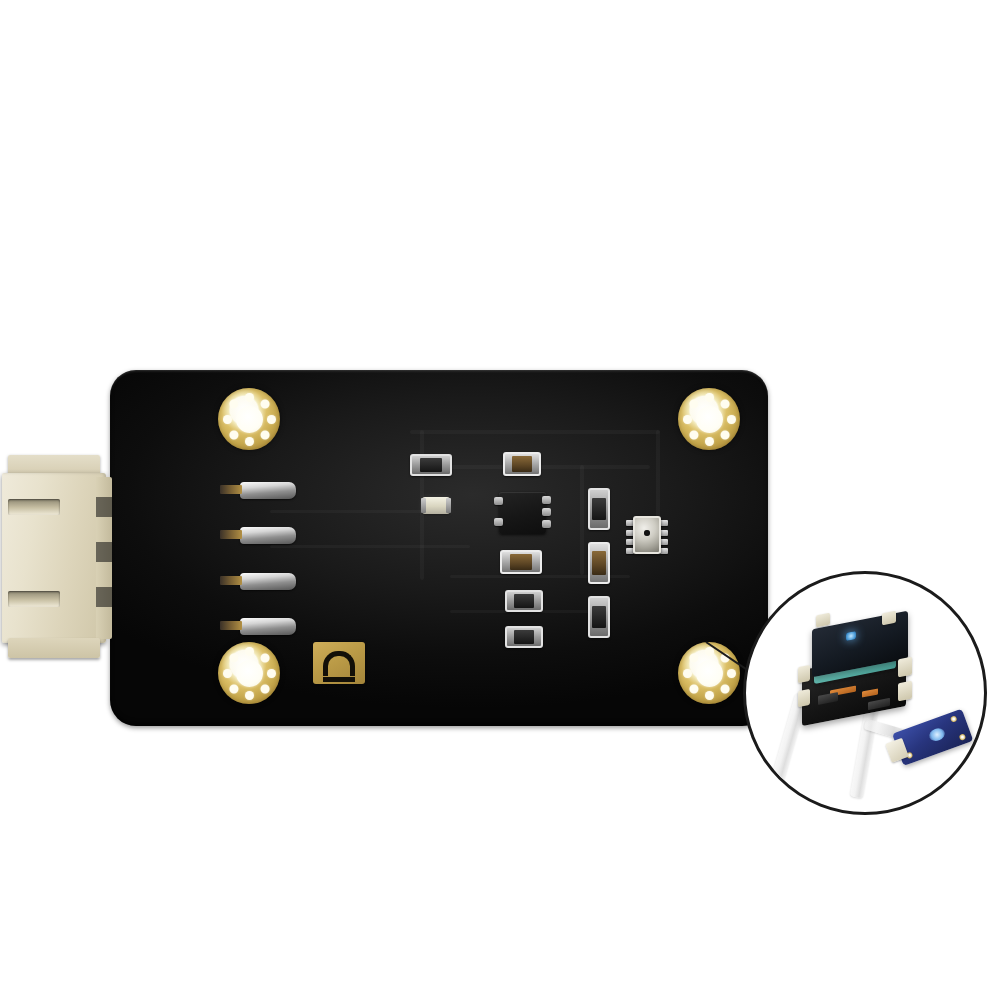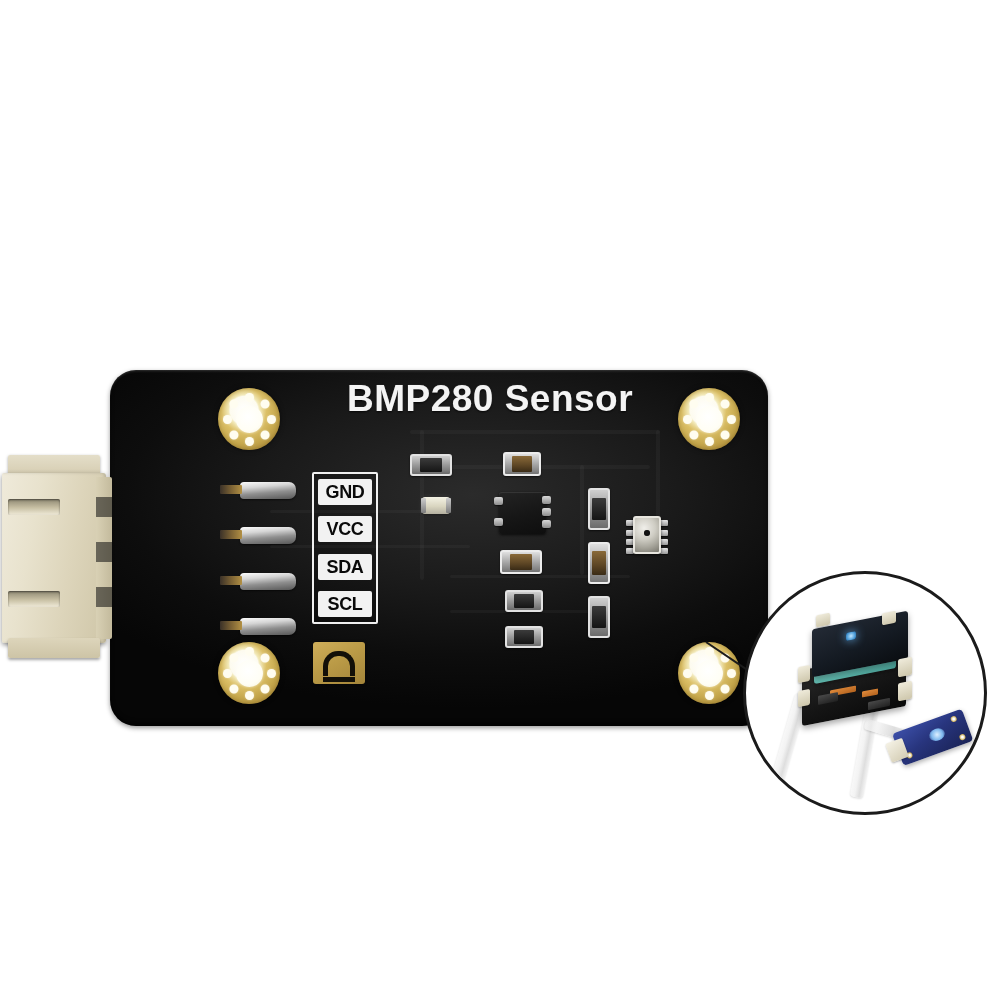--- a/index.html
+++ b/index.html
@@ -474,21 +474,20 @@
     <div class="trace rnd" style="left:300px; top:60px; width:250px; height:4px;"></div>
     <div class="trace rnd" style="left:546px; top:60px; width:4px; height:120px;"></div>
     <div class="trace rnd" style="left:310px; top:60px; width:4px; height:150px;"></div>
     <div class="trace rnd" style="left:330px; top:95px; width:210px; height:4px;"></div>
     <div class="trace rnd" style="left:470px; top:95px; width:4px; height:110px;"></div>
     <div class="trace rnd" style="left:160px; top:140px; width:180px; height:3px;"></div>
     <div class="trace rnd" style="left:160px; top:175px; width:200px; height:3px;"></div>
     <div class="trace rnd" style="left:340px; top:205px; width:180px; height:3px;"></div>
     <div class="trace rnd" style="left:340px; top:240px; width:150px; height:3px;"></div>
 
-    <div class="board-title">BMP280 Sensor</div>
 
     <div class="hole" style="left:108px; top:18px;">
       <div class="vias">
         <div class="via" style="transform:rotate(0deg) translateY(-22px);"></div>
         <div class="via" style="transform:rotate(45deg) translateY(-22px);"></div>
         <div class="via" style="transform:rotate(90deg) translateY(-22px);"></div>
         <div class="via" style="transform:rotate(135deg) translateY(-22px);"></div>
         <div class="via" style="transform:rotate(180deg) translateY(-22px);"></div>
         <div class="via" style="transform:rotate(225deg) translateY(-22px);"></div>
         <div class="via" style="transform:rotate(270deg) translateY(-22px);"></div>
@@ -528,26 +527,20 @@
         <div class="via" style="transform:rotate(45deg) translateY(-22px);"></div>
         <div class="via" style="transform:rotate(90deg) translateY(-22px);"></div>
         <div class="via" style="transform:rotate(135deg) translateY(-22px);"></div>
         <div class="via" style="transform:rotate(180deg) translateY(-22px);"></div>
         <div class="via" style="transform:rotate(225deg) translateY(-22px);"></div>
         <div class="via" style="transform:rotate(270deg) translateY(-22px);"></div>
         <div class="via" style="transform:rotate(315deg) translateY(-22px);"></div>
       </div>
     </div>
 
-    <div class="pin-block">
-      <div class="pin-label">GND</div>
-      <div class="pin-label">VCC</div>
-      <div class="pin-label">SDA</div>
-      <div class="pin-label">SCL</div>
-    </div>
 
     <div class="logo-pad">
       <div class="glyph"></div>
     </div>
 
     <div class="solder" style="left:130px; top:112px;"></div>
     <div class="solder" style="left:130px; top:157px;"></div>
     <div class="solder" style="left:130px; top:203px;"></div>
     <div class="solder" style="left:130px; top:248px;"></div>
 

